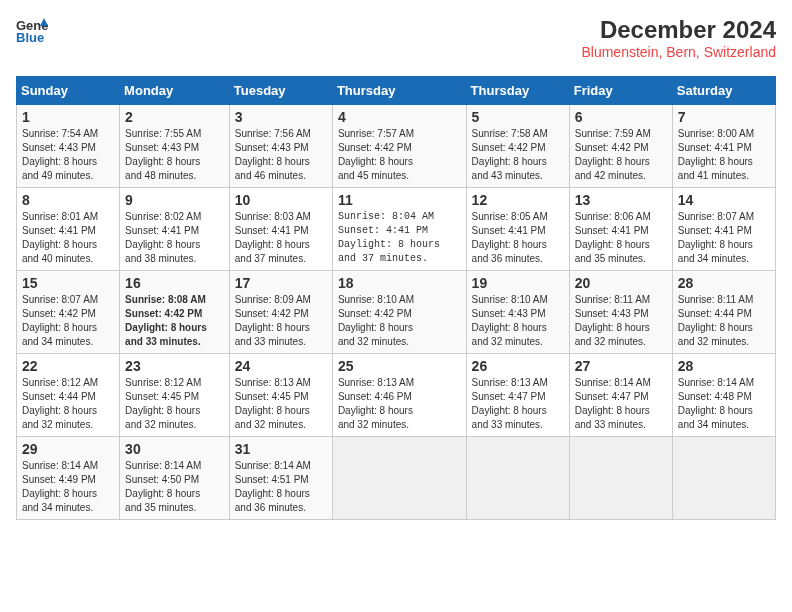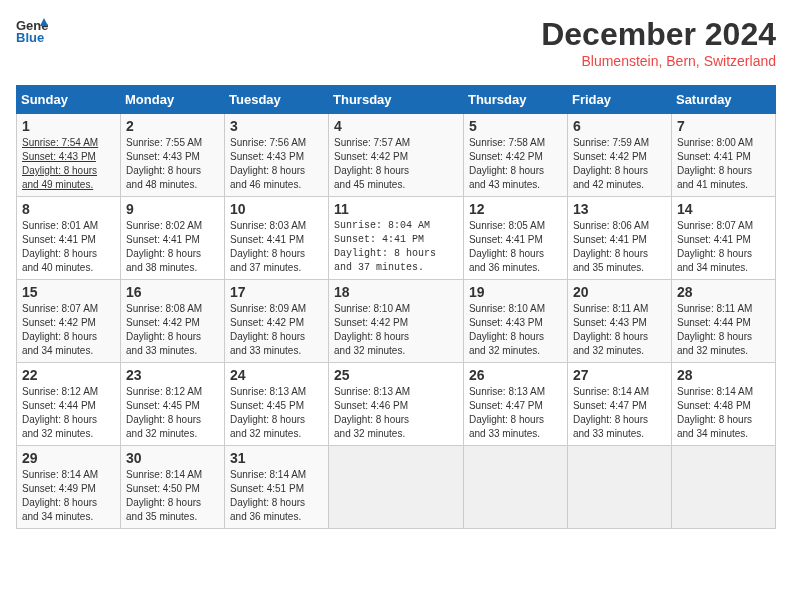--- a/index.html
+++ b/index.html
@@ -20,21 +20,21 @@
       display: flex;
       align-items: center;
       gap: 4px;
     }
     .logo-icon {
       width: 32px;
       height: 28px;
     }
     .title-block { text-align: right; }
     .month-title {
-      font-size: 32px;
+      font-size: 24px;
       font-weight: bold;
       color: #333;
     }
     .location {
       font-size: 14px;
       color: #ef4444;
     }
     table {
       width: 100%;
       border-collapse: collapse;
@@ -99,21 +99,21 @@
         <th>Thursday</th>
         <th>Thursday</th>
         <th>Friday</th>
         <th>Saturday</th>
       </tr>
   </thead>
   <tbody id="calendar-body">
       <tr>
         <td>
           <span class="day-num">1</span>
-          <div class="day-info" style="white-space: pre-line; text-decoration: underline;">Sunrise: 7:54 AM
+          <div class="day-info" style="white-space: pre-line;">Sunrise: 7:54 AM
 Sunset: 4:43 PM
 Daylight: 8 hours
 and 49 minutes.</div>
         </td>
         <td>
           <span class="day-num">2</span>
           <div class="day-info" style="white-space: pre-line;">Sunrise: 7:55 AM
 Sunset: 4:43 PM
 Daylight: 8 hours
 and 48 minutes.</div>
@@ -208,21 +208,21 @@
       <tr>
         <td>
           <span class="day-num">15</span>
           <div class="day-info" style="white-space: pre-line;">Sunrise: 8:07 AM
 Sunset: 4:42 PM
 Daylight: 8 hours
 and 34 minutes.</div>
         </td>
         <td>
           <span class="day-num">16</span>
-          <div class="day-info" style="white-space: pre-line;">Sunrise: 8:08 AM
+          <div class="day-info" style="white-space: pre-line; font-weight: bold;">Sunrise: 8:08 AM
 Sunset: 4:42 PM
 Daylight: 8 hours
 and 33 minutes.</div>
         </td>
         <td>
           <span class="day-num">17</span>
           <div class="day-info" style="white-space: pre-line;">Sunrise: 8:09 AM
 Sunset: 4:42 PM
 Daylight: 8 hours
 and 33 minutes.</div>

